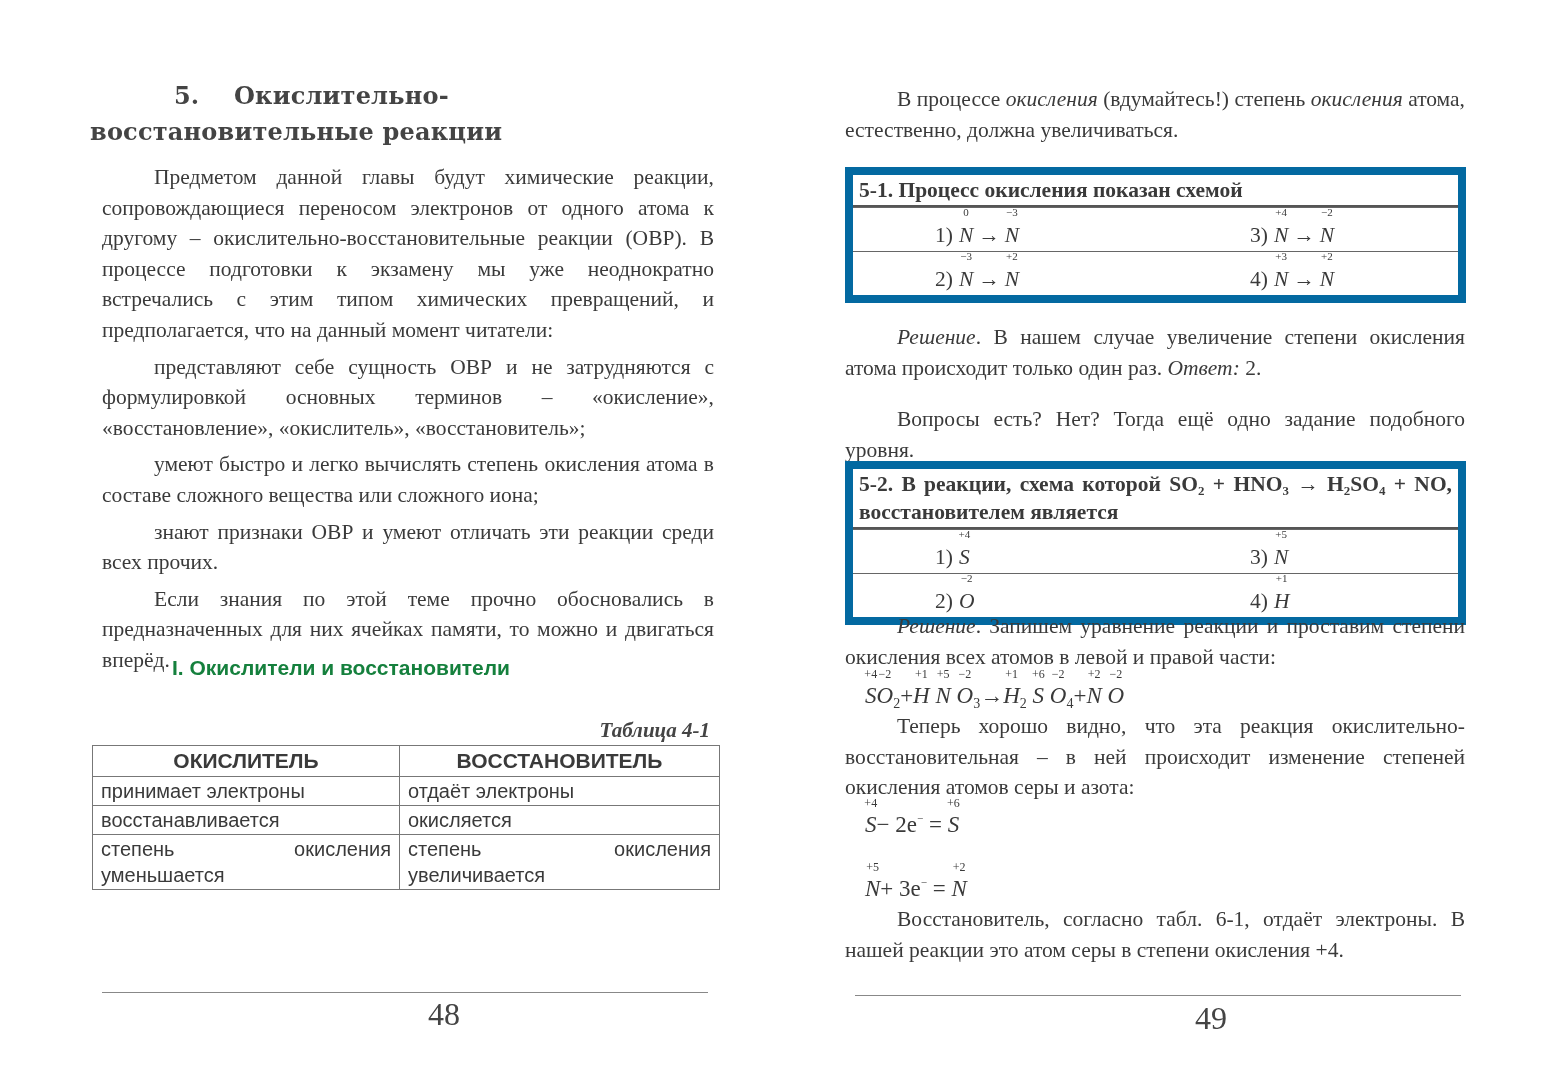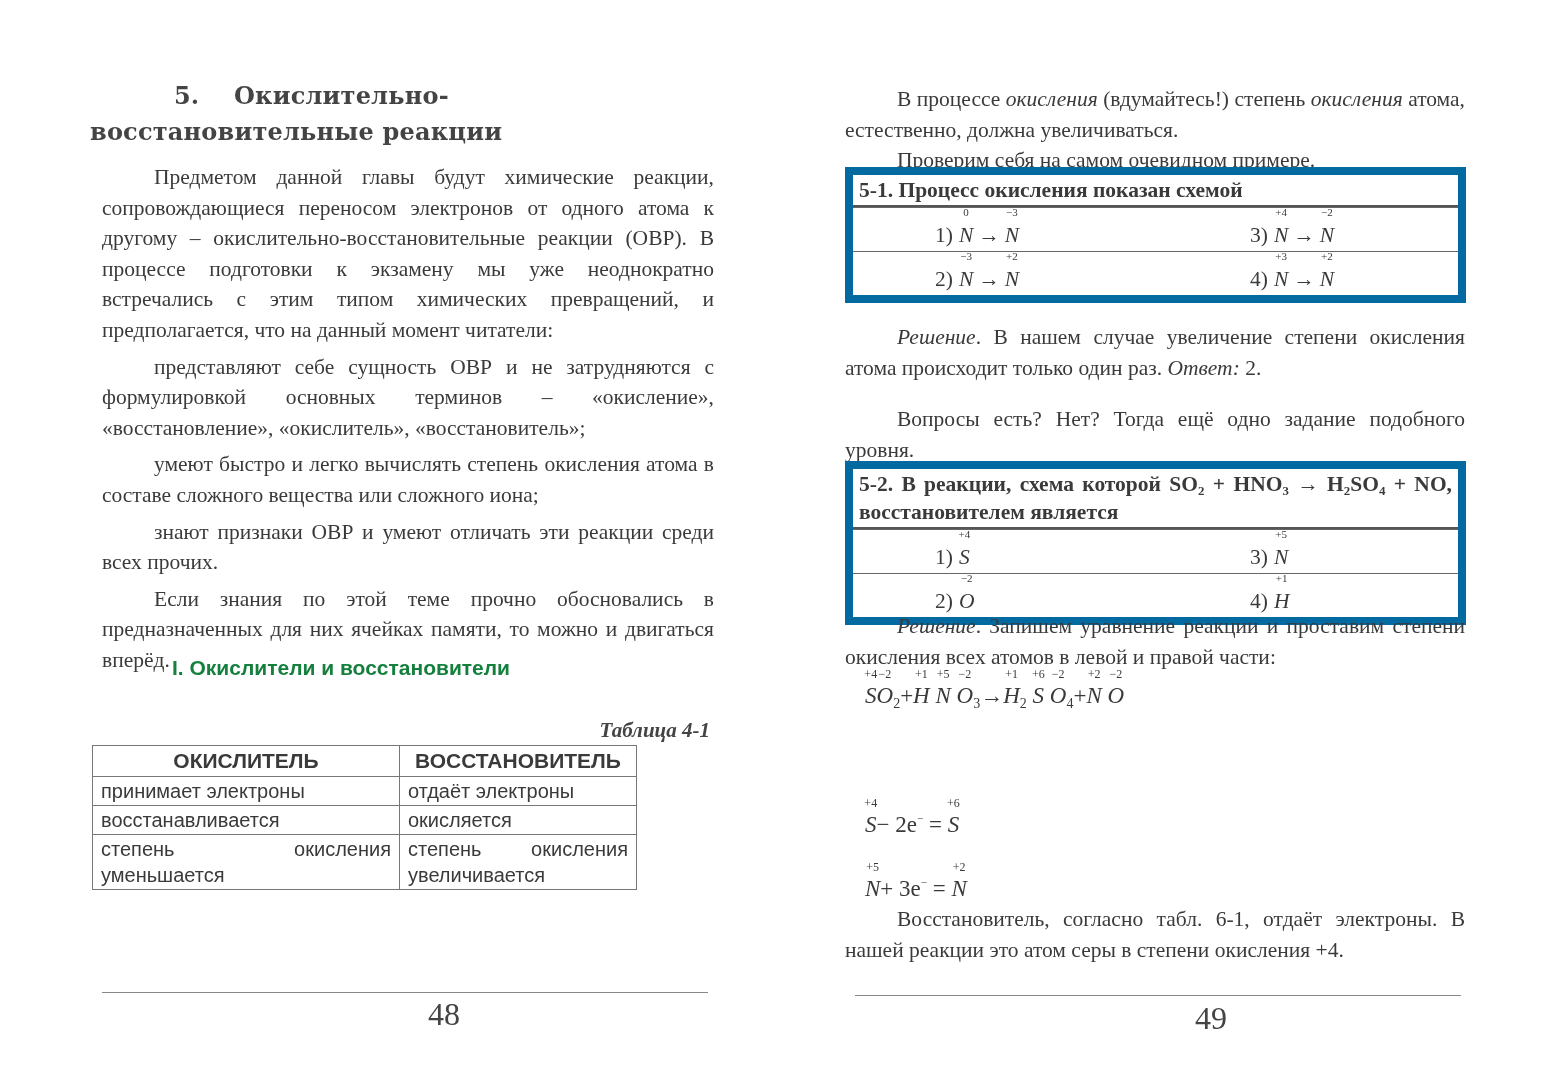--- a/index.html
+++ b/index.html
@@ -30,21 +30,21 @@
 
   .section-title {
     position: absolute; top: 656px; left: 82px;
     font-family: "Liberation Sans", sans-serif; font-weight: bold; font-size: 21px; color: #15803d;
   }
   .table-caption {
     position: absolute; top: 718px; right: 10px;
     font-family: "Liberation Serif", serif; font-style: italic; font-weight: bold; font-size: 21px; color: #444;
   }
   table.t51 {
-    position: absolute; top: 745px; left: 2px; width: 545px;
+    position: absolute; top: 745px; left: 2px; width: 628px;
     border-collapse: collapse; font-family: "Liberation Sans", sans-serif; font-size: 20px; color: #3a3a3a;
   }
   table.t51 th, table.t51 td { border: 1px solid #777; padding: 1px 8px; vertical-align: top; line-height: 26px; }
   table.t51 th { font-weight: bold; font-size: 21px; text-align: center; padding: 2px 8px; }
   table.t51 td { text-align: justify; }
   table.t51 td.col1 { width: 290px; }
 
   .footer-line { position: absolute; height: 1px; background: #888; }
   .page-num { position: absolute; font-size: 32px; color: #444; }
 
@@ -113,21 +113,20 @@
     </tbody>
   </table>
 
   <div class="footer-line" style="top:992px; left:12px; width:606px;"></div>
   <div class="page-num" style="top:996px; left:338px;">48</div>
 </div>
 
 <div class="page page-right">
   <div class="right-top">
     <p class="p indent"><span>В процессе </span><span class="it">окисления</span><span> (вдумайтесь!) степень </span><span class="it">окисления</span><span> атома, естественно, должна увеличиваться.</span></p>
-    <p class="p indent">Проверим себя на самом очевидном примере.</p>
   </div>
 
   <div class="task-box" style="top:167px;">
     <div class="task-head">5-1. Процесс окисления показан схемой</div>
     <div class="task-row">
       <div class="opt" style="left:82px;">
         <span class="lbl">1)</span><span class="atom"><span>N</span><span class="ox">0</span></span><span class="arrow">→</span><span class="atom"><span>N</span><span class="ox">−3</span></span>
       </div>
       <div class="opt" style="left:397px;">
         <span class="lbl">3)</span><span class="atom"><span>N</span><span class="ox">+4</span></span><span class="arrow">→</span><span class="atom"><span>N</span><span class="ox">−2</span></span>
@@ -166,20 +165,21 @@
       </div>
     </div>
   </div>
 
   <p class="p indent" style="position:absolute; top:611px; left:0; width:620px;"><span class="it">Решение</span><span>. Запишем уравнение реакции и проставим степени окисления всех атомов в левой и правой части:</span></p>
 
   <div class="eq" style="top:683px; left:20px;">
     <span class="atom"><span>S</span><span class="ox">+4</span></span><span class="atom"><span>O</span><span class="ox">−2</span></span><span class="sub">2</span><span class="op">+</span><span class="atom"><span>H</span><span class="ox">+1</span></span>&nbsp;<span class="atom"><span>N</span><span class="ox">+5</span></span>&nbsp;<span class="atom"><span>O</span><span class="ox">−2</span></span><span class="sub">3</span><span class="op">→</span><span class="atom"><span>H</span><span class="ox">+1</span></span><span class="sub">2</span>&nbsp;<span class="atom"><span>S</span><span class="ox">+6</span></span>&nbsp;<span class="atom"><span>O</span><span class="ox">−2</span></span><span class="sub">4</span><span class="op">+</span><span class="atom"><span>N</span><span class="ox">+2</span></span>&nbsp;<span class="atom"><span>O</span><span class="ox">−2</span></span>
   </div>
 
+  <p class="p indent" style="position:absolute; top:711px; left:0; width:620px;">Теперь хорошо видно, что эта реакция окислительно-восстановительная – в ней происходит изменение степеней окисления атомов серы и азота:</p>
 
   <div class="eq" style="top:812px; left:20px;">
     <span class="atom"><span>S</span><span class="ox">+4</span></span><span class="op">− 2e</span><span class="sup-e">−</span><span class="op"> = </span><span class="atom"><span>S</span><span class="ox">+6</span></span>
   </div>
 
   <div class="eq" style="top:876px; left:20px;">
     <span class="atom"><span>N</span><span class="ox">+5</span></span><span class="op">+ 3e</span><span class="sup-e">−</span><span class="op"> = </span><span class="atom"><span>N</span><span class="ox">+2</span></span>
   </div>
 
   <p class="p indent" style="position:absolute; top:904px; left:0; width:620px;">Восстановитель, согласно табл. 6-1, отдаёт электроны. В нашей реакции это атом серы в степени окисления +4.</p>

